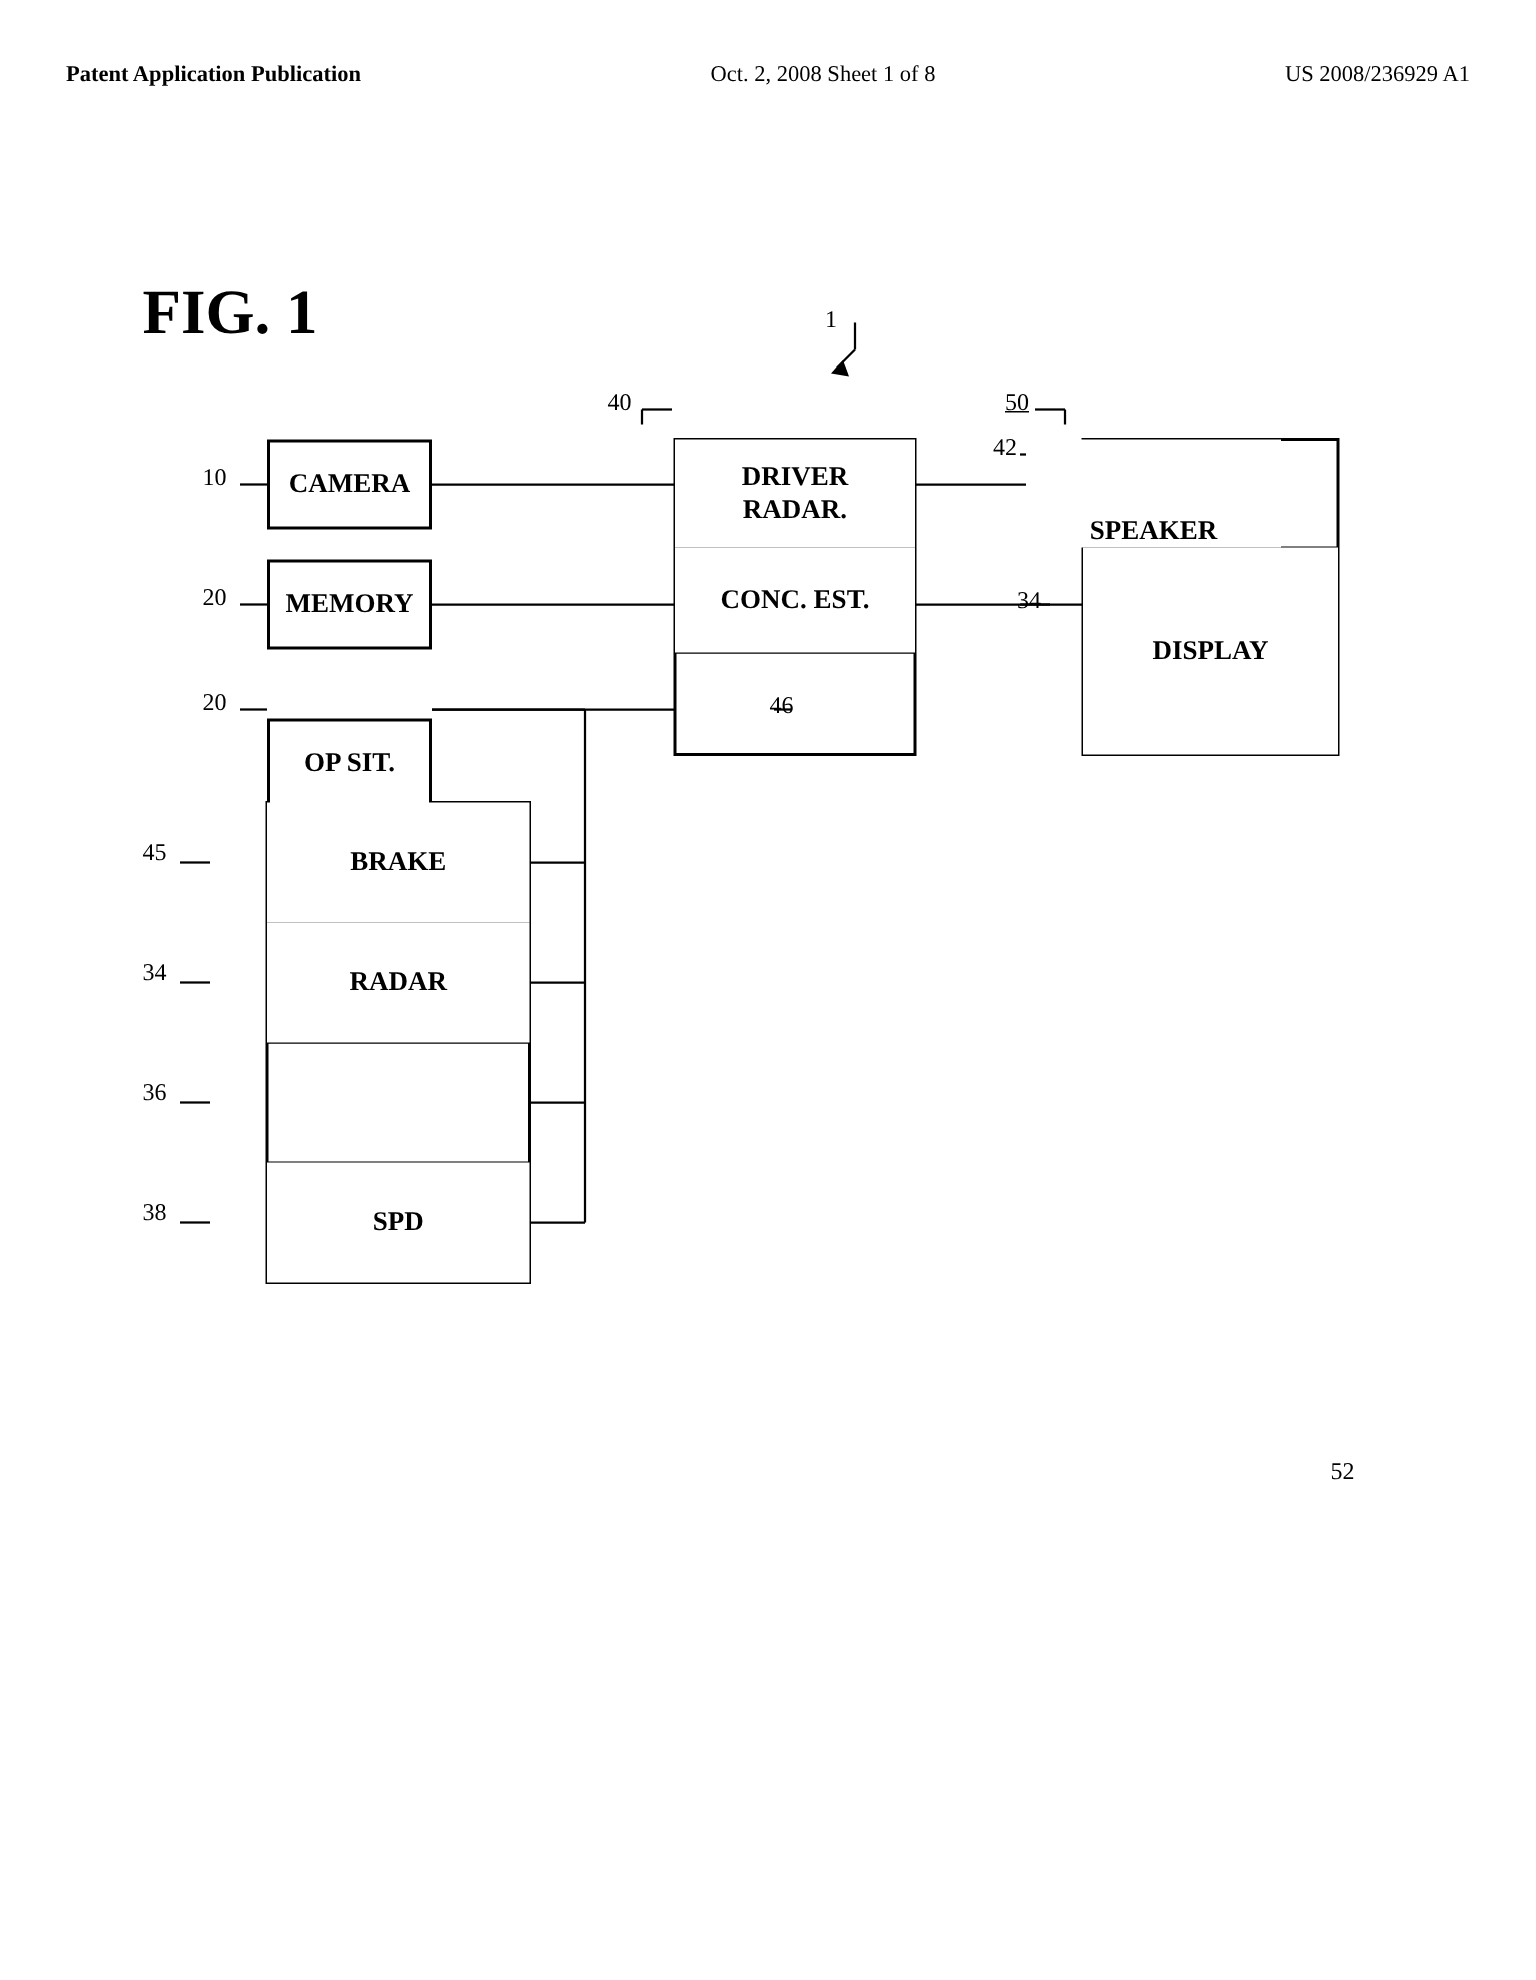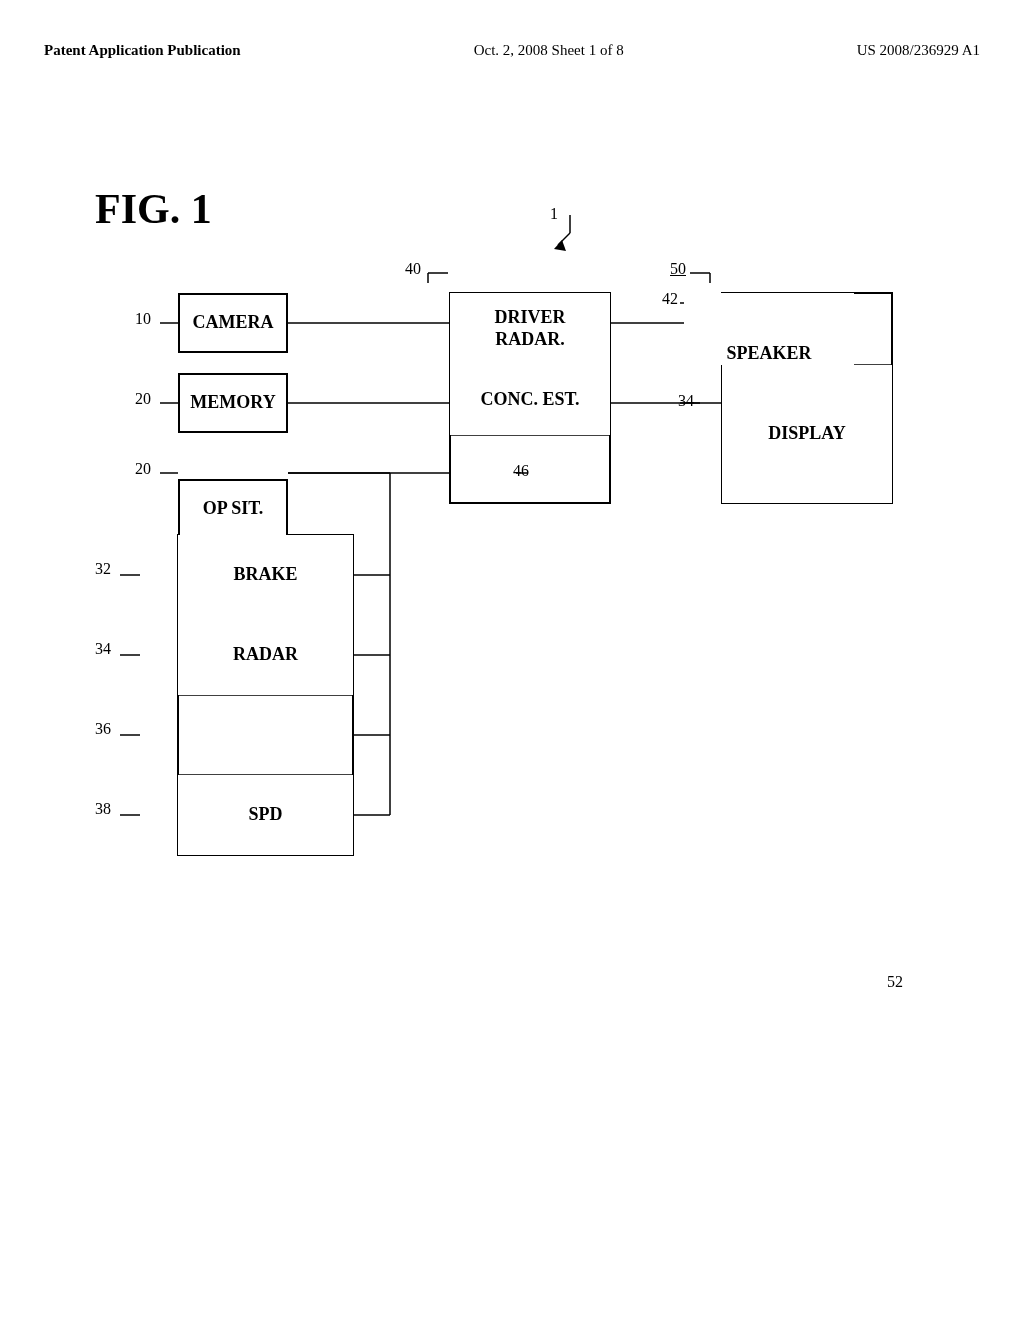--- a/index.html
+++ b/index.html
@@ -193,21 +193,21 @@
     <div class="ref-label" style="top:135px; left:602px;"><span>42</span></div>
     <div class="ref-label" style="top:237px; left:453px;"><span>44</span></div>
     <div class="ref-label" style="top:307px; left:453px;"><span>46</span></div>
     <div class="ref-label" style="top:237px; left:618px;"><span>34</span></div>
     <div class="ref-label" style="top:818px; left:827px;"><span>52</span></div>
 
     <div class="ref-label" style="top:155px; left:75px;"><span>10</span></div>
     <div class="ref-label" style="top:235px; left:75px;"><span>20</span></div>
     <div class="ref-label" style="top:305px; left:75px;"><span>20</span></div>
 
-    <div class="ref-label" style="top:405px; left:35px;"><span>32</span></div>
+    <div class="ref-label" style="top:405px; left:35px;"><span>45</span></div>
     <div class="ref-label" style="top:485px; left:35px;"><span>34</span></div>
     <div class="ref-label" style="top:565px; left:35px;"><span>36</span></div>
     <div class="ref-label" style="top:645px; left:35px;"><span>38</span></div>
 
     <div class="box" style="left:118px; top:138px; width:110px; height:60px;">
       <span>CAMERA</span>
     </div>
 
     <div class="box" style="left:118px; top:218px; width:110px; height:60px;">
       <span>MEMORY</span>

